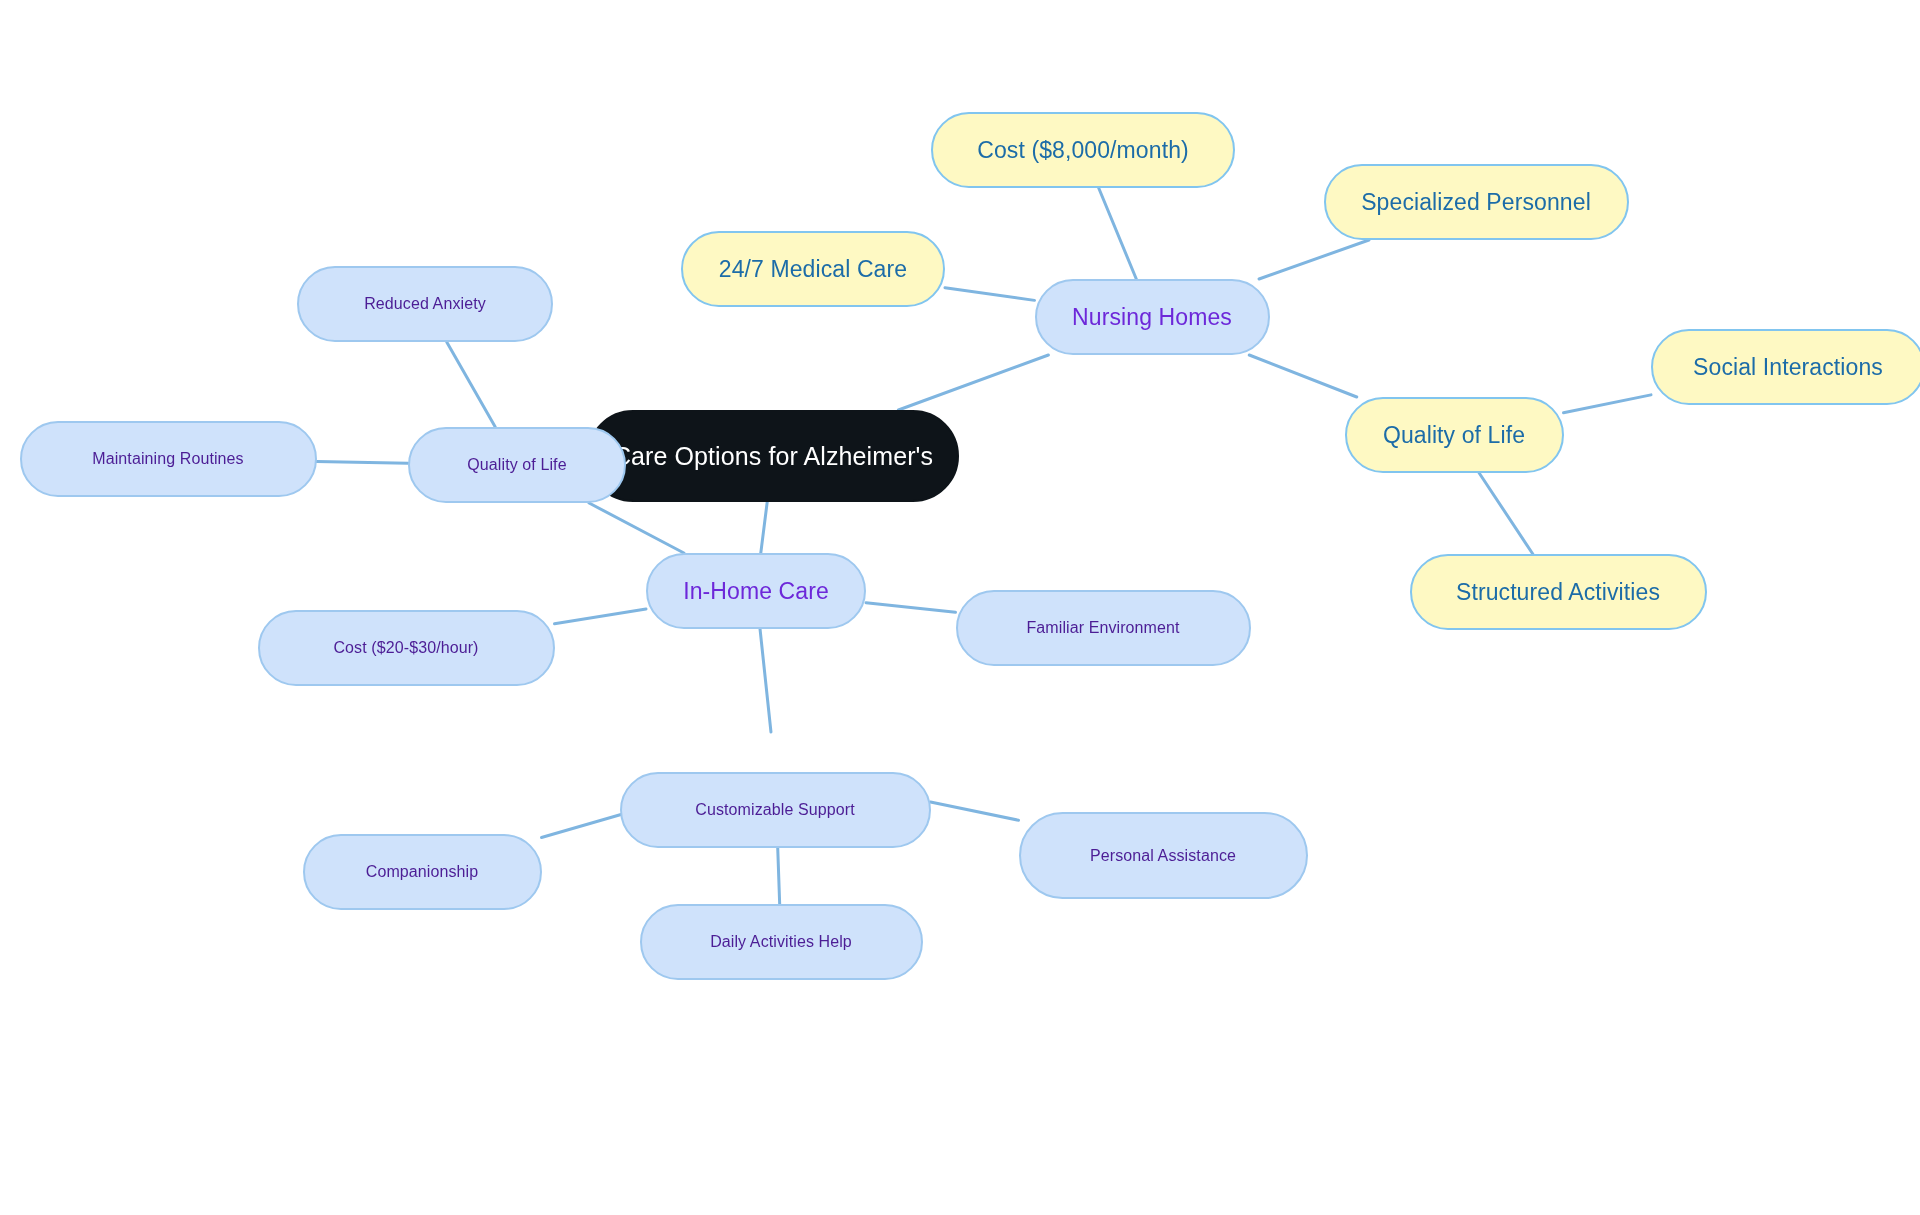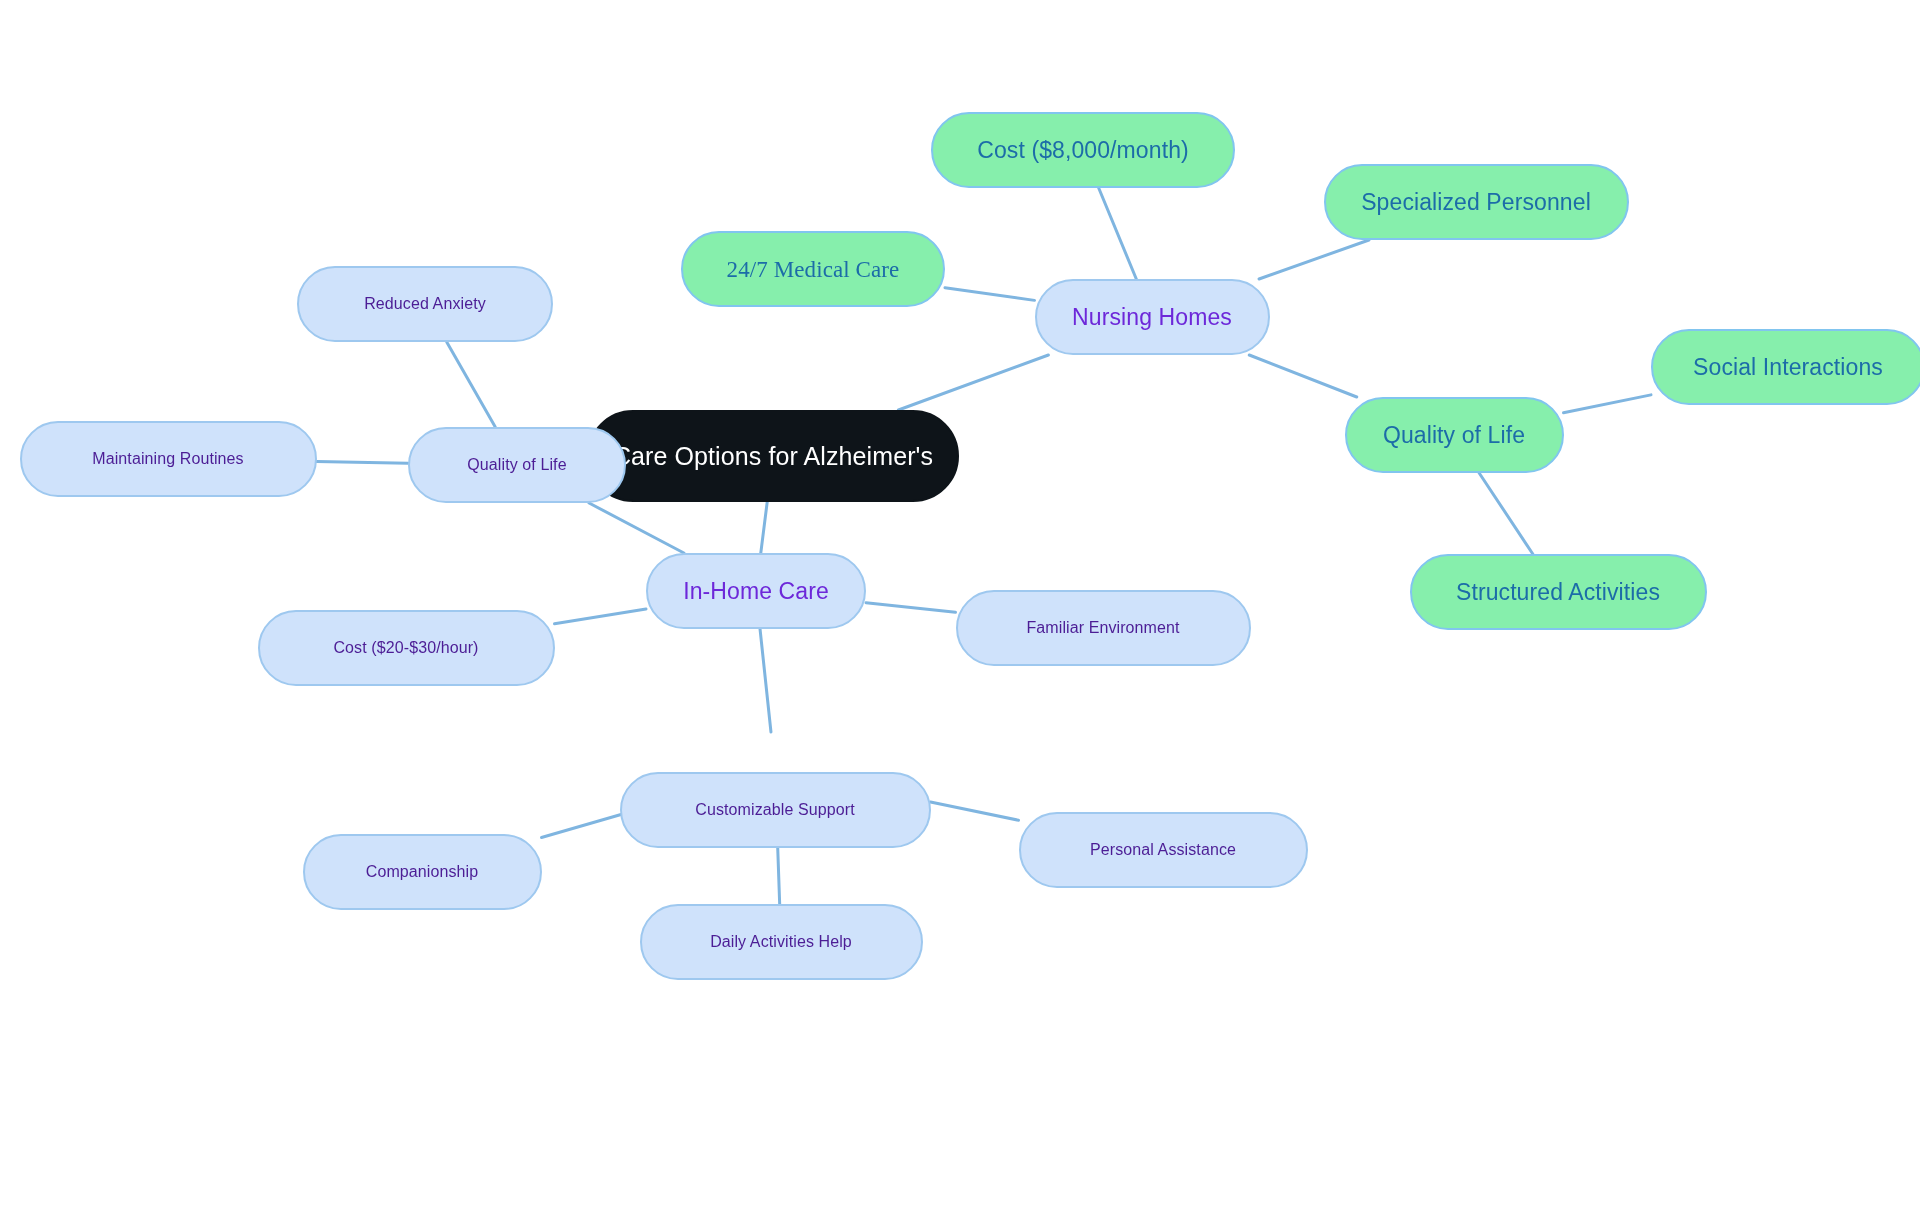--- a/index.html
+++ b/index.html
@@ -58,21 +58,21 @@
   }
 
   .node.branch {
     background: #cfe2fb;
     border-color: #9ec8ef;
     color: #6d28d9;
     font-size: 23px;
   }
 
   .node.leaf-a {
-    background: #86efac;
+    background: #fef9c3;
     border-color: #81c5ef;
     color: #1c6ca8;
     font-size: 23px;
   }
 
   .node.leaf-b {
     background: #cfe2fb;
     border-color: #9ec8ef;
     color: #4c1d95;
     font-size: 16px;
@@ -119,21 +119,21 @@
       </div>
       <div class="node branch" style="left: 1034.5px; top: 279px; width: 235px; height: 76px;">
         <span class="node-label">Nursing Homes</span>
       </div>
       <div class="node branch" style="left: 646px; top: 553px; width: 220px; height: 76px;">
         <span class="node-label">In-Home Care</span>
       </div>
       <div class="node leaf-a" style="left: 931px; top: 112px; width: 304px; height: 76px;">
         <span class="node-label">Cost ($8,000/month)</span>
       </div>
-      <div class="node leaf-a" style="left: 681px; top: 231px; width: 264px; height: 76px; font-family: Liberation Serif, serif;">
+      <div class="node leaf-a" style="left: 681px; top: 231px; width: 264px; height: 76px;">
         <span class="node-label">24/7 Medical Care</span>
       </div>
       <div class="node leaf-a" style="left: 1323.5px; top: 164px; width: 305px; height: 76px; text-align: right;">
         <span class="node-label">Specialized Personnel</span>
       </div>
       <div class="node leaf-a" style="left: 1344.5px; top: 397px; width: 219px; height: 76px;">
         <span class="node-label">Quality of Life</span>
       </div>
       <div class="node leaf-a" style="left: 1651px; top: 329px; width: 274px; height: 76px;">
         <span class="node-label">Social Interactions</span>
@@ -158,19 +158,19 @@
       </div>
       <div class="node leaf-b" style="left: 619.5px; top: 732px; width: 311px; height: 76px; margin-top: 40px;">
         <span class="node-label">Customizable Support</span>
       </div>
       <div class="node leaf-b" style="left: 302.5px; top: 834px; width: 239px; height: 76px;">
         <span class="node-label">Companionship</span>
       </div>
       <div class="node leaf-b" style="left: 639.5px; top: 904px; width: 283px; height: 76px;">
         <span class="node-label">Daily Activities Help</span>
       </div>
-      <div class="node leaf-b" style="left: 1018.5px; top: 812px; width: 289px; height: 76px;">
+      <div class="node leaf-b" style="left: 1018.5px; top: 812px; width: 289px; height: 87px;">
         <span class="node-label">Personal Assistance</span>
       </div>
     </div>
 
 
 </div>
 
 </body></html>

